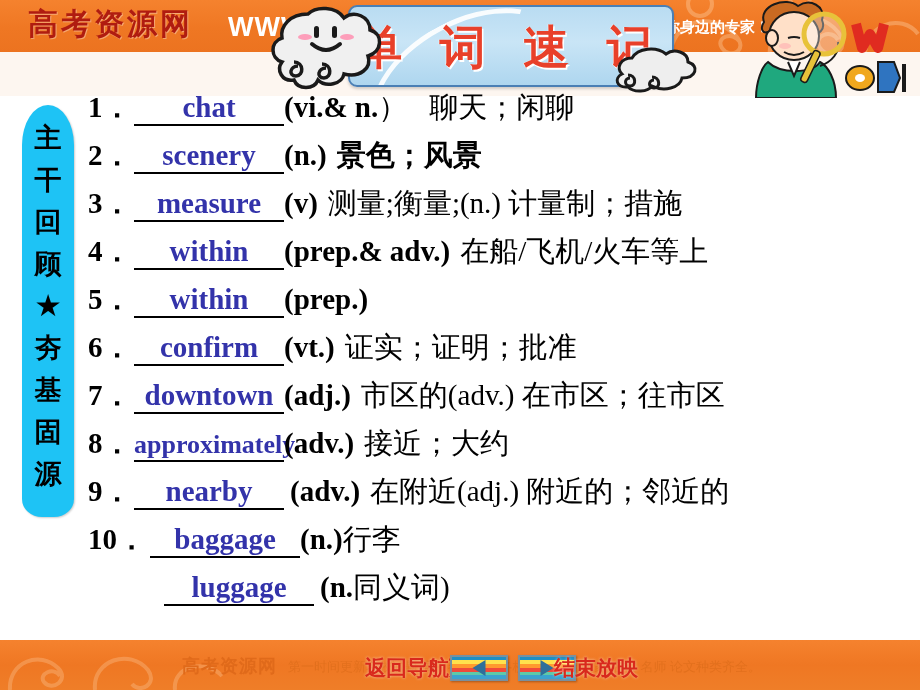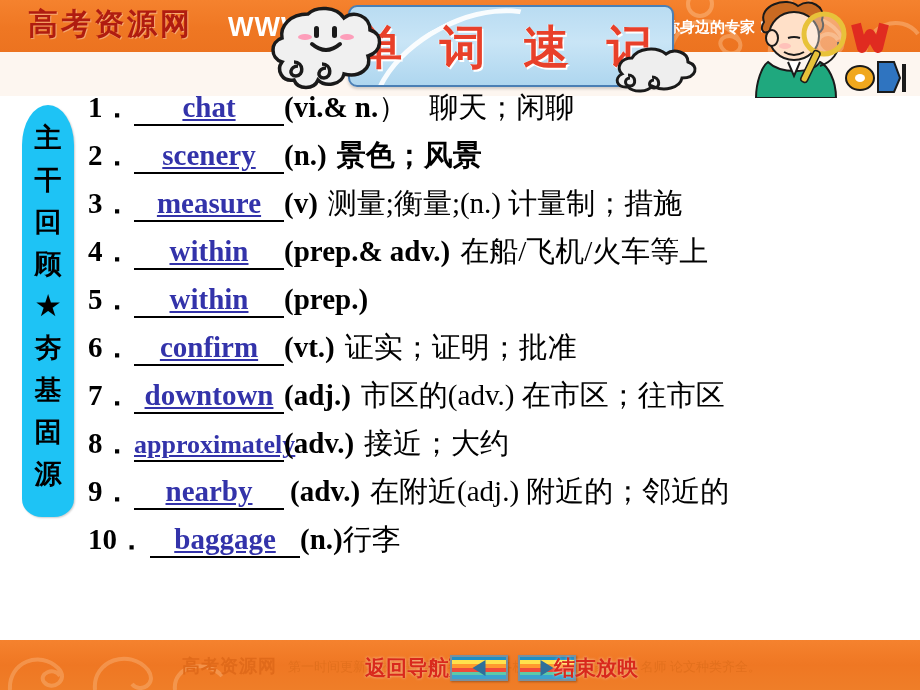--- a/index.html
+++ b/index.html
@@ -154,21 +154,20 @@
   }
   .w-num.wide { width: 62px; }
   .w-blank {
     display: inline-block;
     border-bottom: 2.5px solid #000;
     text-align: center;
     font-family: "Liberation Serif", serif;
     font-weight: bold;
     font-size: 29px;
     color: #3333aa;
-    text-decoration: underline;
     text-underline-offset: 2px;
     flex: none;
     overflow: visible;
   }
   .w-blank.w150 { width: 150px; }
   .w-rest {
     font-family: "Liberation Serif", serif;
     font-size: 29px;
     color: #000;
     flex: none;
@@ -413,20 +412,26 @@
     <span class="w-rest" style="padding-left:10px;">在附近(adj.) 附近的；邻近的</span>
   </div>
 
   <div class="word-row">
     <span class="w-num wide">10．</span>
     <span class="w-blank w150">baggage</span>
     <span class="w-rest w-pos">(n.)</span>
     <span class="w-rest">行李</span>
   </div>
 
+  <div class="word-row indent-sub">
+    <span class="w-num" style="width:14px;"></span>
+    <span class="w-blank w150">luggage</span>
+    <span class="w-rest w-pos" style="padding-left:6px;">(n.</span>
+    <span class="w-rest">同义词)</span>
+  </div>
 
 </div>
 
 <div class="bottom-bar">
   <svg class="bottom-swirl" viewBox="0 0 230 50">
     <g fill="none" stroke="#ffd2a6" stroke-width="4">
       <path d="M10 50 C8 22 40 10 58 28 C70 40 52 52 44 42 C38 34 54 26 60 36"></path>
       <path d="M95 50 C92 20 130 8 148 30 C158 44 140 54 132 44"></path>
       <path d="M175 50 C172 26 206 18 222 36"></path>
     </g>

